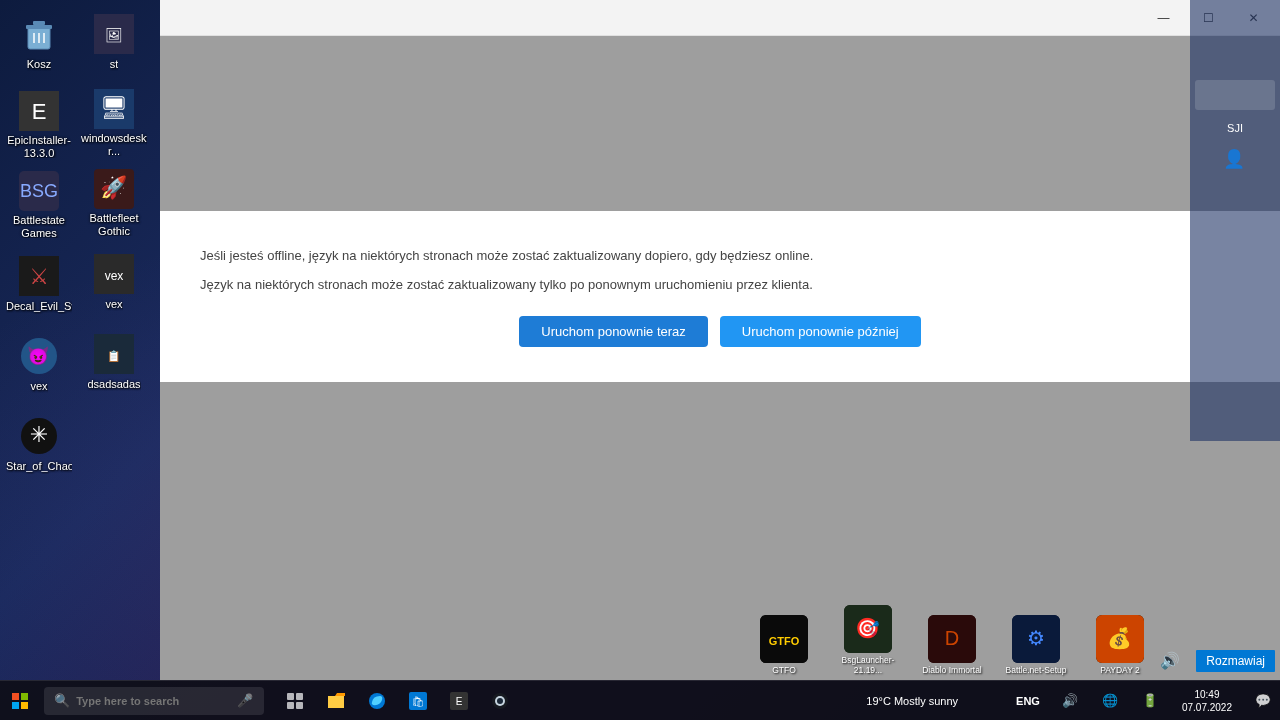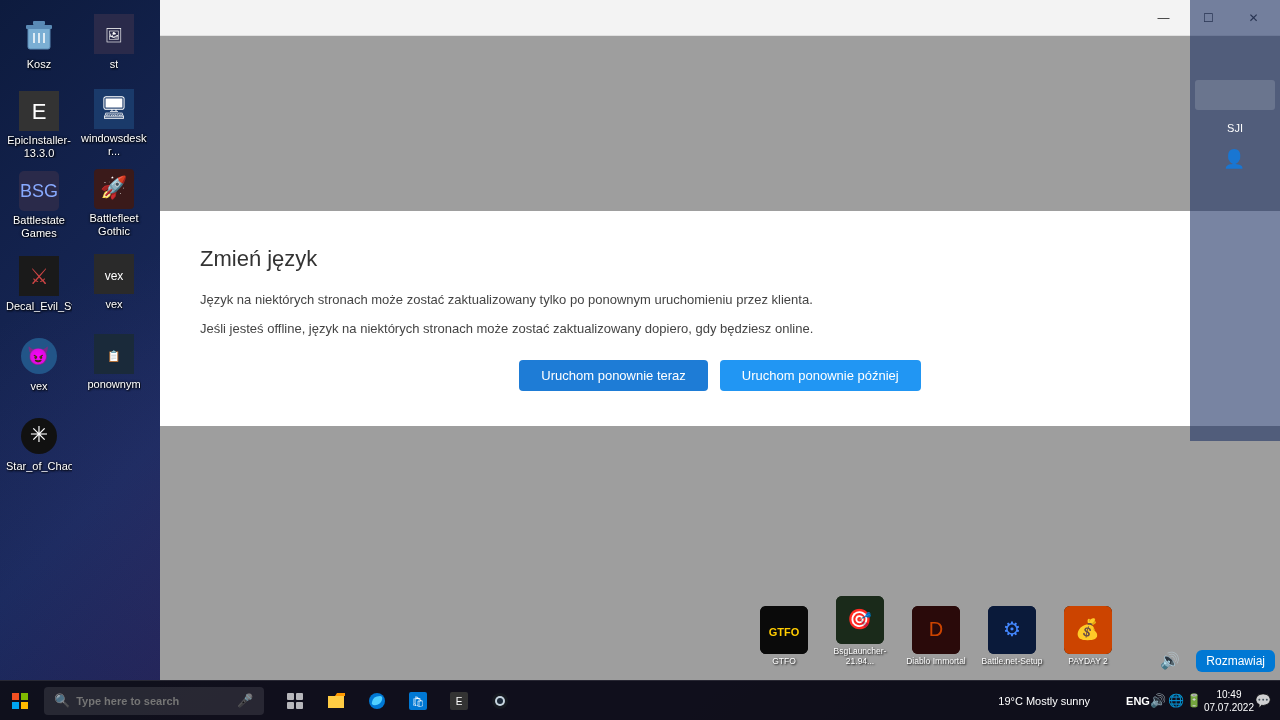--- a/index.html
+++ b/index.html
@@ -91,21 +91,21 @@
       color: rgba(255,255,255,0.7);
       font-size: 13px;
       margin-left: auto;
     }
 
     
     .system-tray {
       margin-left: auto;
       display: flex;
       align-items: center;
-      gap: 0;
+      gap: 22px;
       padding-right: 8px;
       color: white;
       font-size: 11px;
       justify-content: center;
     }
 
     .tray-icon {
       width: 18px;
       height: 18px;
       display: flex;
@@ -315,21 +315,21 @@
     }
 
     
     .rozmawia-btn {
       position: absolute;
       bottom: 48px;
       right: 5px;
       background: #0078d4;
       color: white;
       padding: 4px 10px;
-      border-radius: 6px;
+      border-radius: 1px;
       font-size: 12px;
       cursor: pointer;
     }
 
     
     .right-speaker {
       position: absolute;
       bottom: 50px;
       right: 100px;
       color: white;
@@ -345,24 +345,24 @@
       align-items: center;
       justify-content: center;
       cursor: pointer;
       border-radius: 3px;
       position: relative;
     }
 
     
     .bottom-game-section {
       position: absolute;
-      bottom: 51px;
+      bottom: 42px;
       left: 750px;
       display: flex;
-      gap: 8px;
+      gap: 16px;
       align-items: flex-end;
     }
 
     .game-icon-bottom {
       width: 68px;
       height: 78px;
       display: flex;
       flex-direction: column;
       align-items: center;
       justify-content: flex-end;
@@ -505,40 +505,39 @@
       <span class="i-label">vex</span>
     </div>
 
     <div class="d-icon">
       <div class="i-img">
         <svg width="40" height="40" viewBox="0 0 40 40">
             <rect width="40" height="40" fill="#1a2a3a"></rect>
             <text x="20" y="26" text-anchor="middle" font-size="11" fill="white">📋</text>
           </svg>
       </div>
-      <span class="i-label">ponownym</span>
+      <span class="i-label">dsadsadas</span>
     </div>
   </div>
 
   <div class="modal-overlay">
 
     <div class="window-titlebar">
       <div class="window-controls">
         <button class="win-btn minimize">—</button>
         <button class="win-btn maximize">☐</button>
         <button class="win-btn close">✕</button>
       </div>
     </div>
 
     <div class="window-gray-top"></div>
 
     <div class="dialog-content">
-      <div class="dialog-title">Zmień język</div>
+      <div class="dialog-text">Jeśli jesteś offline, język na niektórych stronach może zostać zaktualizowany dopiero, gdy będziesz online.</div>
       <div class="dialog-text">Język na niektórych stronach może zostać zaktualizowany tylko po ponownym uruchomieniu przez klienta.</div>
-      <div class="dialog-text">Jeśli jesteś offline, język na niektórych stronach może zostać zaktualizowany dopiero, gdy będziesz online.</div>
       <div class="dialog-buttons">
         <button class="btn-primary">Uruchom ponownie teraz</button>
         <button class="btn-secondary">Uruchom ponownie później</button>
       </div>
     </div>
 
     <div class="window-gray-bottom"></div>
   </div>
 
   <div class="right-panel">
@@ -561,21 +560,21 @@
       </div>
       <span class="i-label">GTFO</span>
     </div>
     <div class="game-icon-bottom">
       <div class="i-img" style="background:#1a2a1a; border-radius:6px;">
         <svg width="48" height="48" viewBox="0 0 48 48">
             <rect width="48" height="48" rx="6" fill="#1a2a1a"></rect>
             <text x="24" y="30" text-anchor="middle" font-size="20" fill="#88ff44">🎯</text>
           </svg>
       </div>
-      <span class="i-label">BsgLauncher-21.94...</span>
+      <span class="i-label">BsgLauncher-21.19...</span>
     </div>
     <div class="game-icon-bottom">
       <div class="i-img" style="background:#2a0a0a; border-radius:6px;">
         <svg width="48" height="48" viewBox="0 0 48 48">
             <rect width="48" height="48" rx="6" fill="#2a0a0a"></rect>
             <text x="24" y="30" text-anchor="middle" font-size="20" fill="#cc4400">D</text>
           </svg>
       </div>
       <span class="i-label">Diablo Immortal</span>
     </div>

